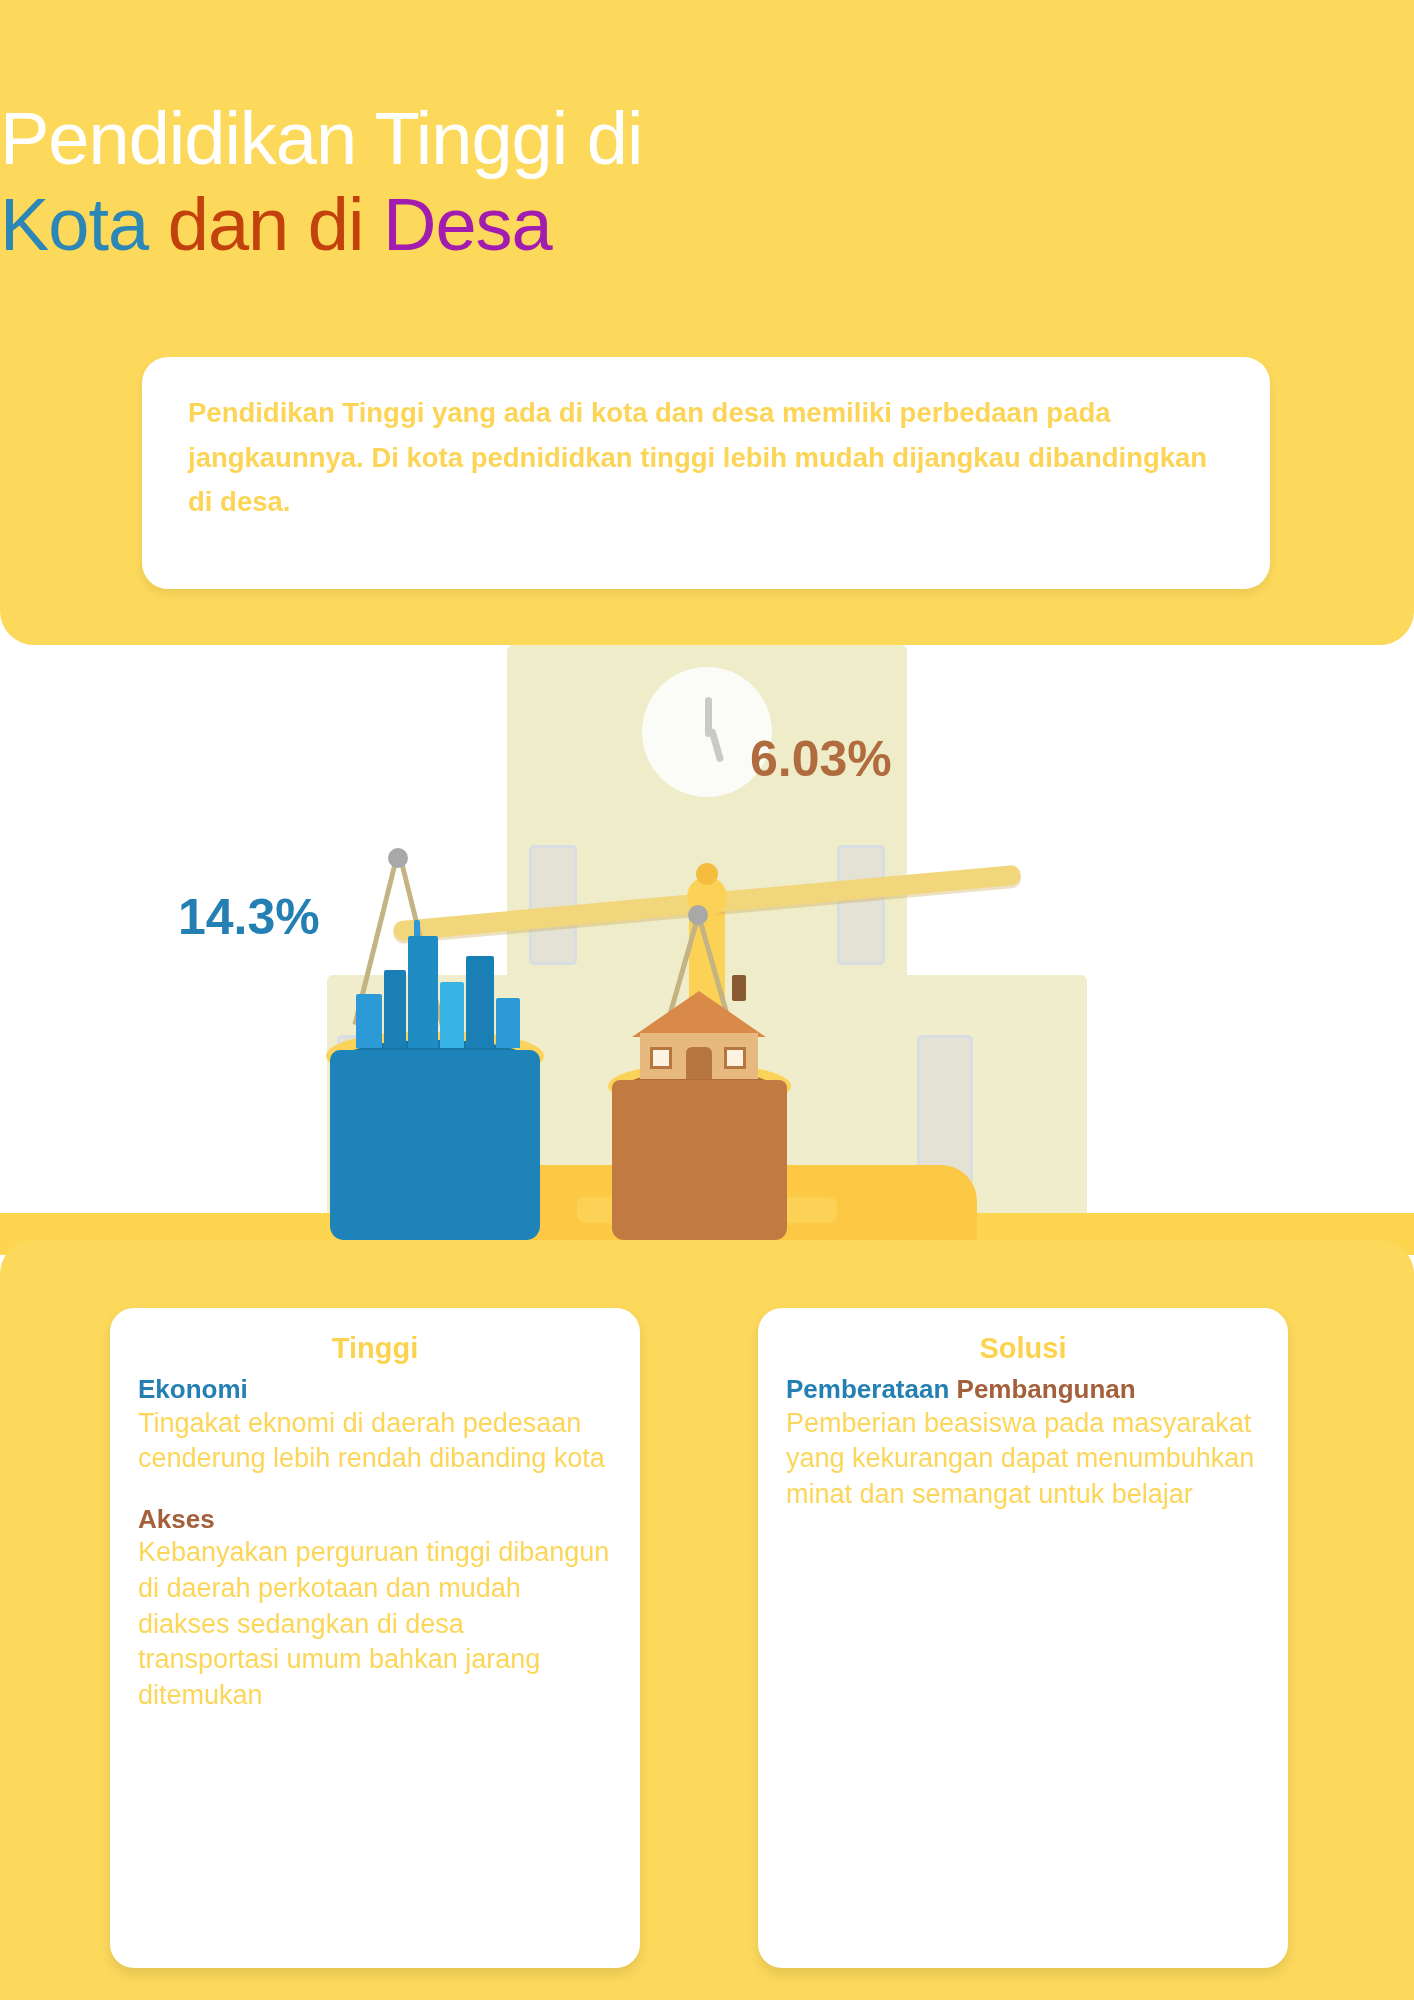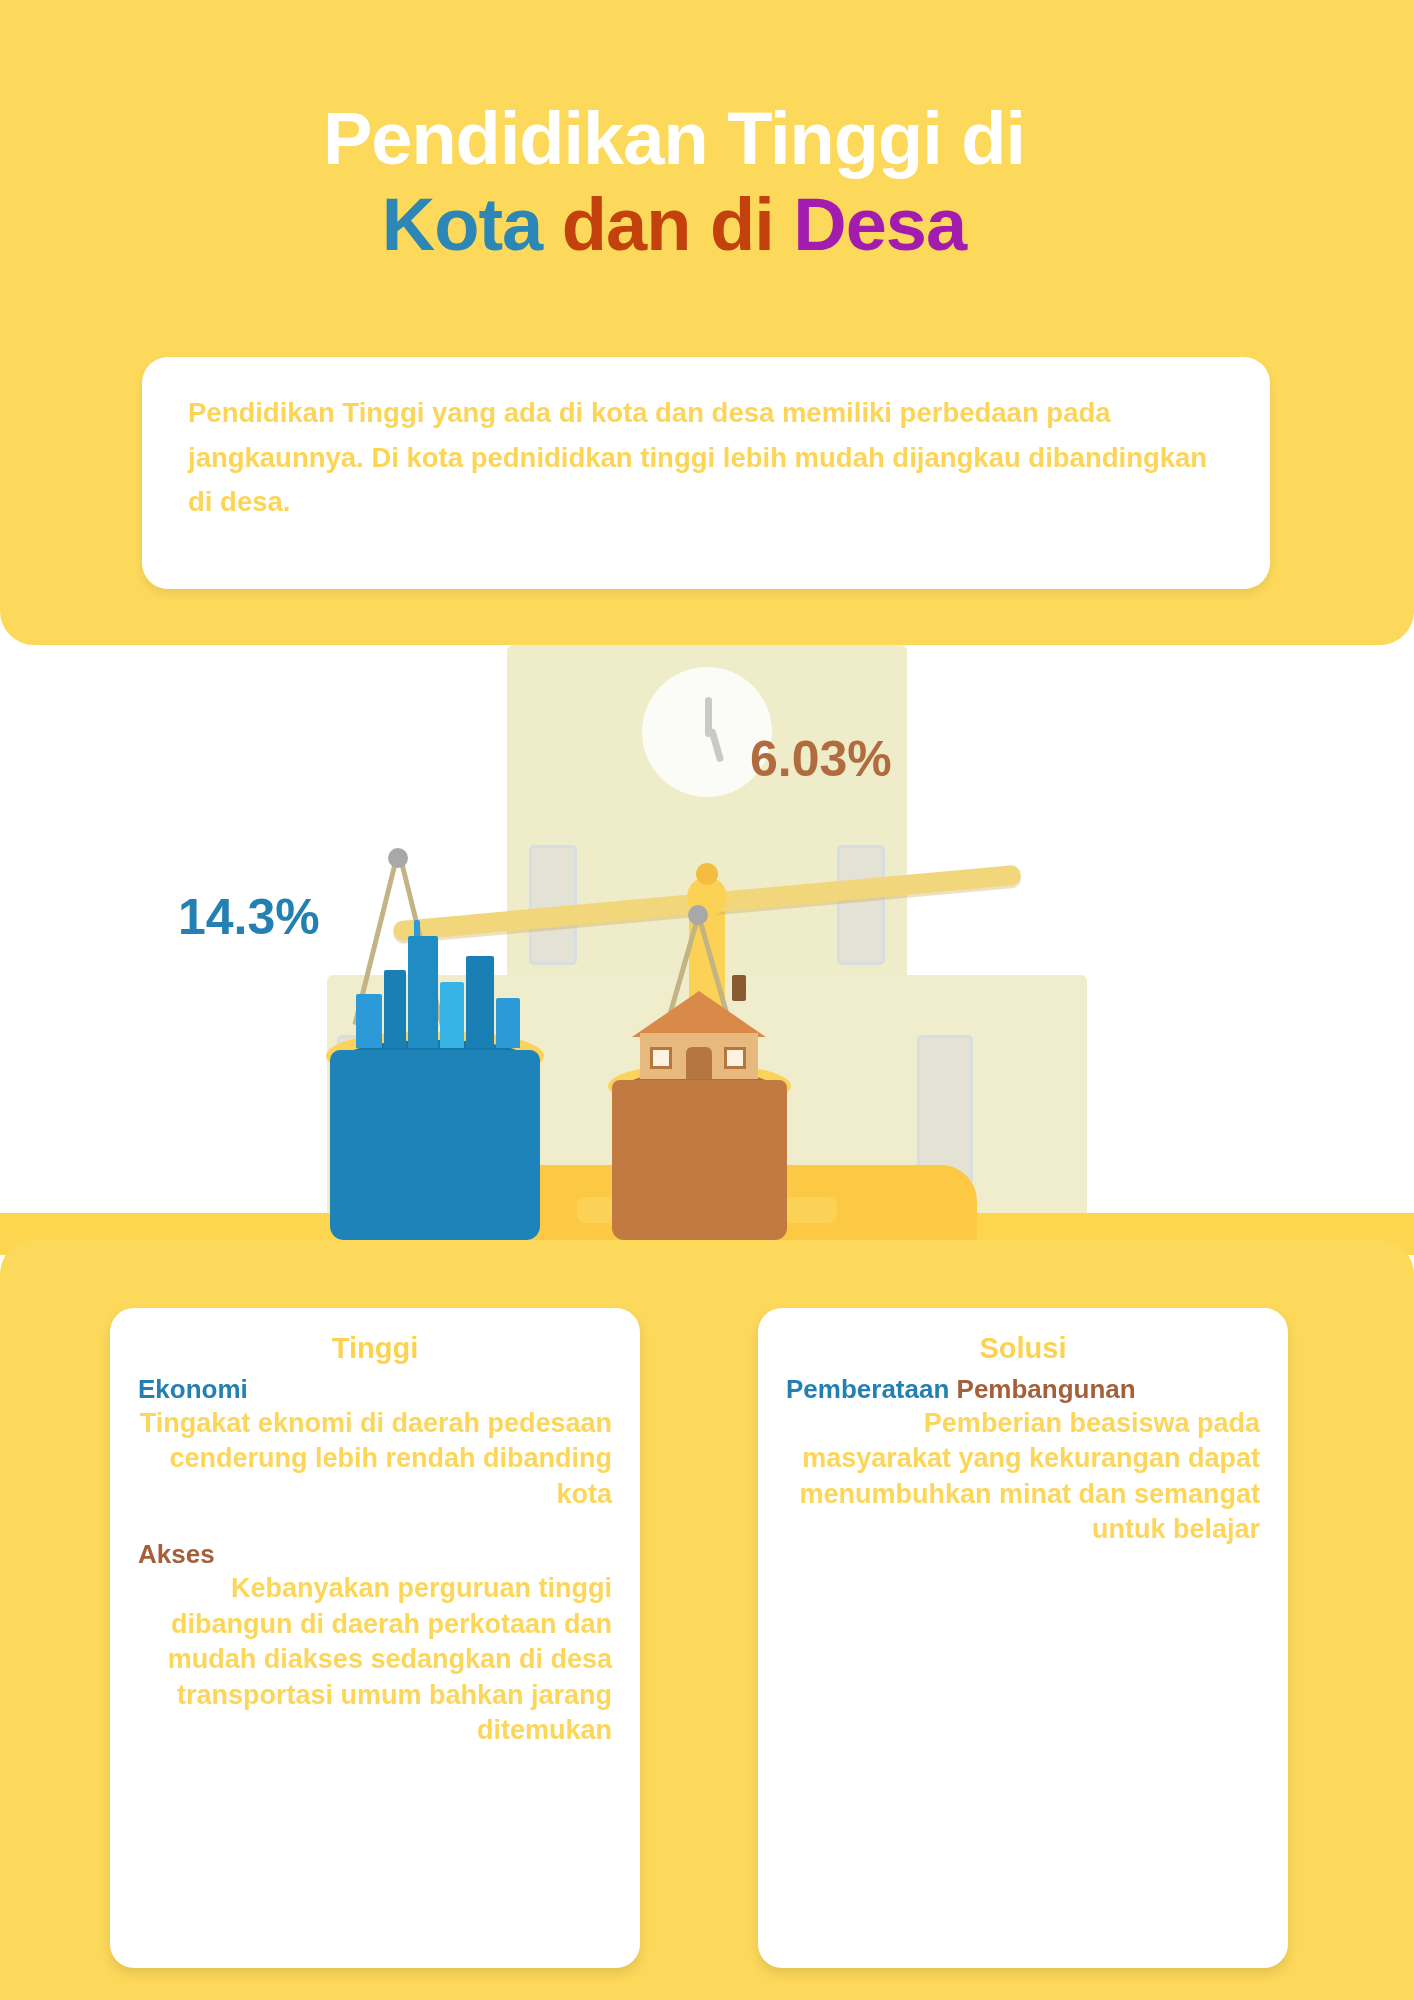--- a/index.html
+++ b/index.html
@@ -13,23 +13,22 @@
   .page { position:relative; width:1414px; height:2000px; background:#fff; }
 
   
   .header {
     position:absolute; left:0; top:0; width:1414px; height:645px;
     background:#fcd95b;
     border-bottom-left-radius:34px; border-bottom-right-radius:34px;
   }
   .title {
     position:absolute; left:0; top:96px; width:1348px;
-    text-align:center;
     font-size:74px; line-height:1.16;
-    font-weight:bold;
+    font-weight:normal;
     letter-spacing:-1px;
     font-family:"Liberation Sans", sans-serif;
     font-stretch:condensed;
   }
   .title .l1 { color:#ffffff; display:block; }
   .title .l2 { display:block; }
   .title .w-kota { color:#2c87b6; }
   .title .w-dandi { color:#c2410c; }
   .title .w-desa { color:#a21caf; }
 
@@ -199,23 +198,22 @@
   .card-left { left:110px; }
   .card-right { left:758px; }
   .card-title {
     text-align:center; color:#fbd34f; font-weight:bold;
     font-size:29px; margin-bottom:8px;
   }
   .sec-head { font-weight:bold; font-size:26px; line-height:1.25; }
   .sec-head .blue { color:#2480b2; }
   .sec-head .brown { color:#a4603a; }
   .sec-body {
-    color:#fcd659; font-weight:bold; font-size:27px; line-height:1.32;
+    color:#fcd659; font-weight:normal; font-size:27px; line-height:1.32;
     margin-bottom:26px;
-    text-align:right;
   }
 </style>
 </head>
 <body>
 
 <div class="page">
 
   <div class="header">
 
     <div class="title">

